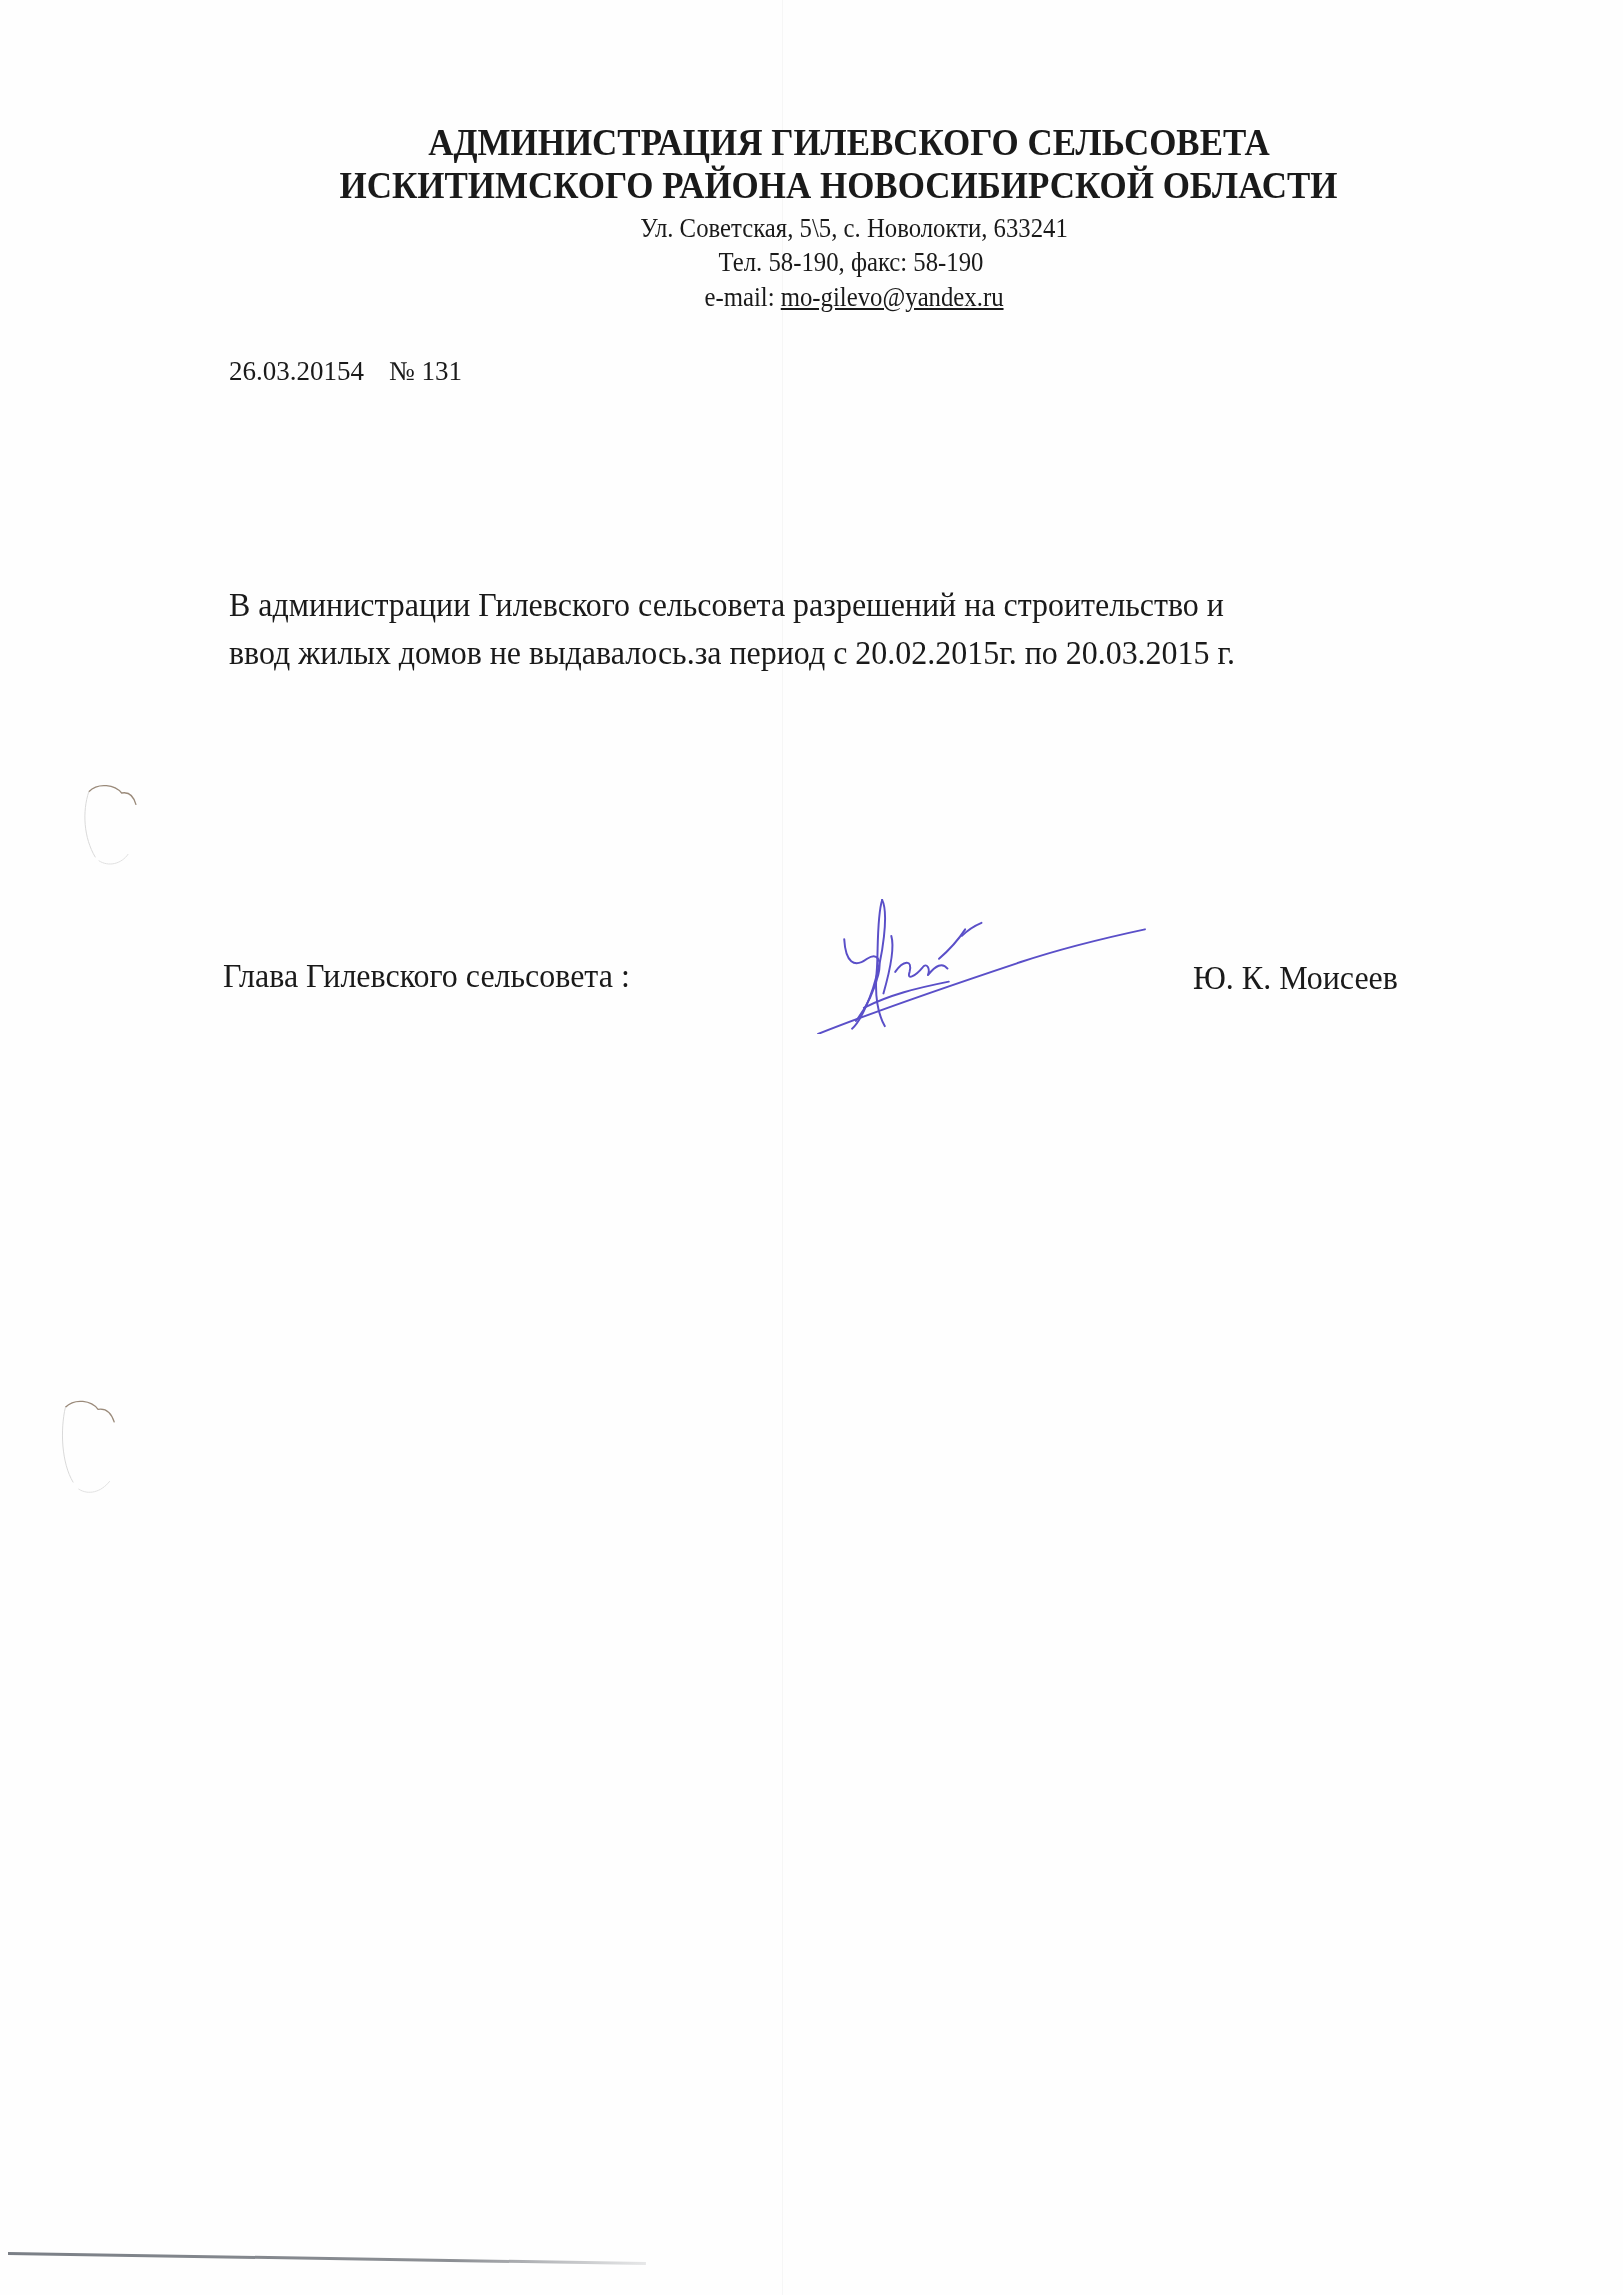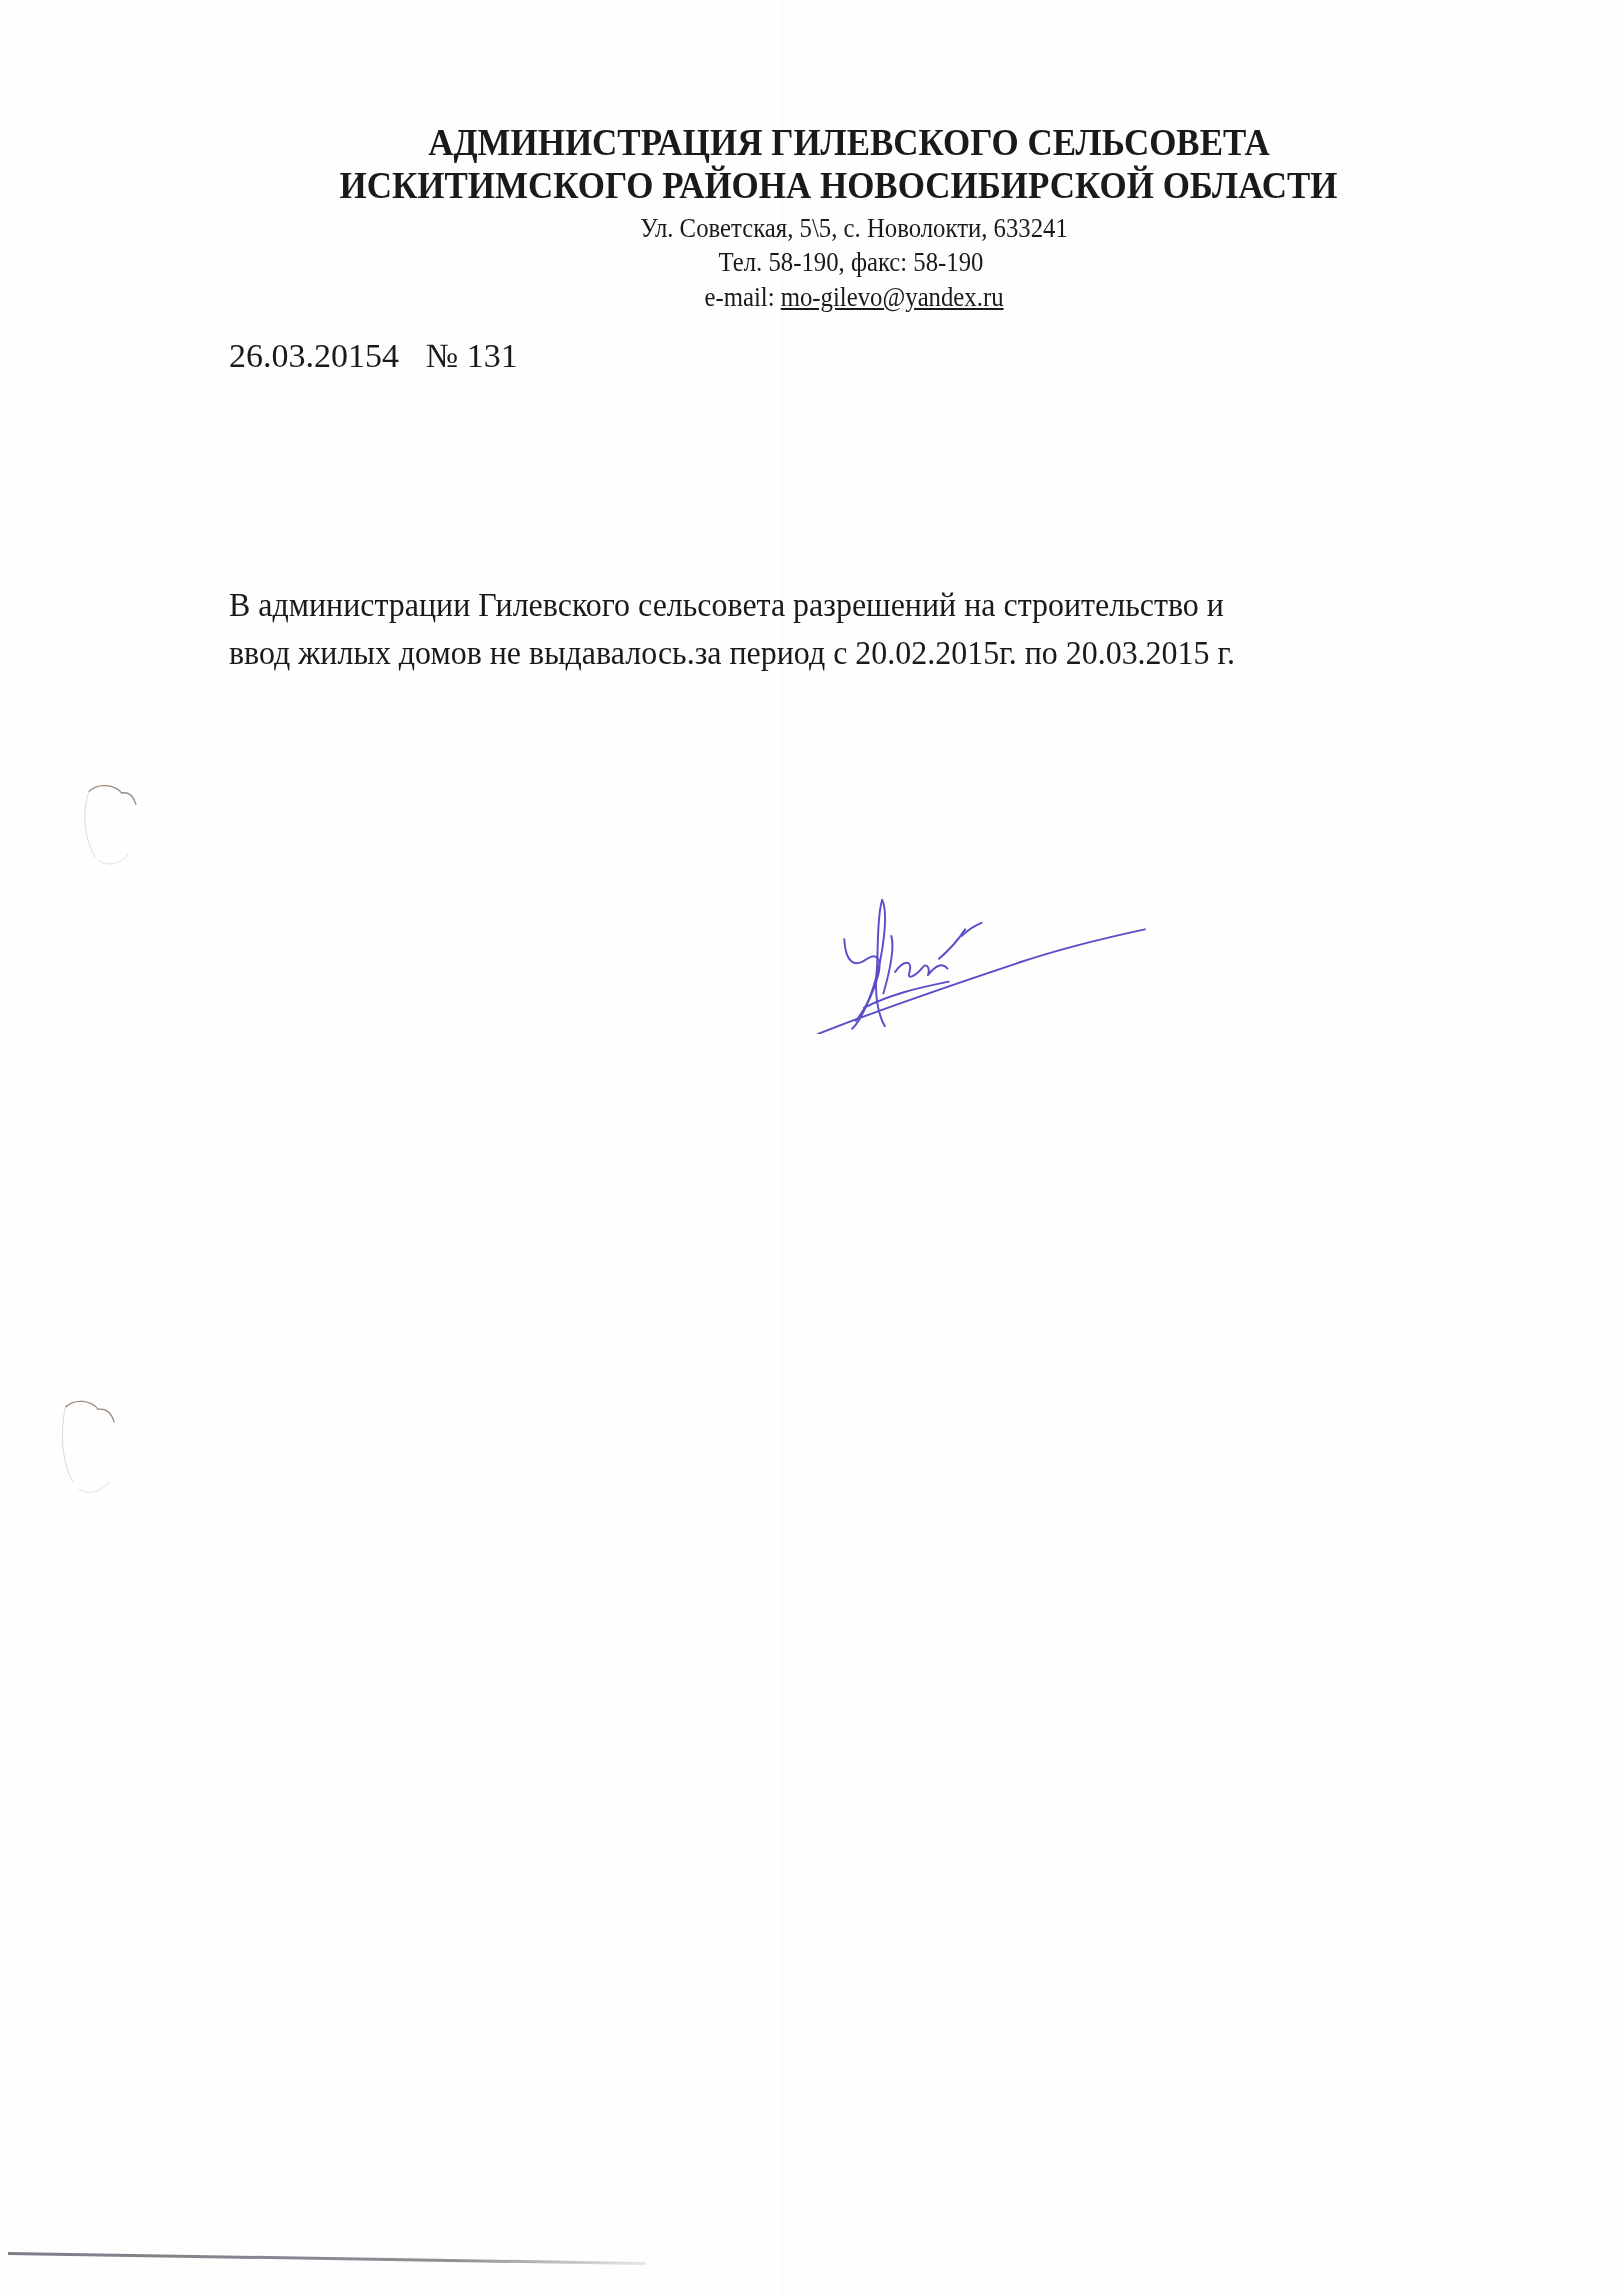--- a/index.html
+++ b/index.html
@@ -16,21 +16,21 @@
     .org-line.l1 { position: absolute; top: 0; left: 0; right: 0; margin-left: 75px; }
     .org-line.l2 { position: absolute; top: 43px; left: 0; right: 0; margin-left: 54px; }
     .contact {
       position: absolute; left: 0; right: 0; font-size: 27.5px; line-height: 30px;
       transform: scaleX(0.9); transform-origin: center;
     }
     .contact.addr { top: 92px; margin-left: 85px; }
     .contact.tel { top: 126px; margin-left: 79px; }
     .contact.mail { top: 161px; margin-left: 85px; }
     .email-link { text-decoration: underline; color: #1a1a1a; }
-    .doc-ref { position: absolute; left: 229px; top: 336px; font-size: 34px; line-height: 39px; }
+    .doc-ref { position: absolute; left: 229px; top: 352px; font-size: 27px; line-height: 39px; }
     .doc-ref .num-sign { margin-left: 18.3px; }
     .body-text {
       position: absolute; left: 229px; top: 581px; width: 1231px;
       font-size: 34px; line-height: 48px; transform: scaleX(0.94); transform-origin: left top;
       white-space: nowrap;
     }
     .signature-row { position: absolute; left: 0; top: 936px; width: 1623px; height: 92px; }
     .sig-position { position: absolute; left: 223px; top: 19.6px; font-size: 34px; line-height: 39px; transform: scaleX(0.94); transform-origin: left top; white-space: nowrap; }
     .sig-name { position: absolute; left: 1193px; top: 22px; font-size: 34px; line-height: 39px; transform: scaleX(0.94); transform-origin: left top; white-space: nowrap; }
     .signature-svg { position: absolute; left: 805px; top: 877px; width: 353px; height: 157px; }
@@ -60,20 +60,24 @@
     <span>26.03.20154</span>
     <span class="num-sign">№</span>
     <span>131</span>
   </div>
 
   <div class="body-text">
     <div>В администрации Гилевского сельсовета разрешений на строительство и</div>
     <div>ввод жилых домов не выдавалось.за период с 20.02.2015г. по 20.03.2015 г.</div>
   </div>
 
+  <div class="signature-row">
+    <div class="sig-position">Глава Гилевского сельсовета :</div>
+    <div class="sig-name">Ю. К. Моисеев</div>
+  </div>
 
   <svg class="signature-svg" viewBox="0 0 540 240" fill="none" stroke="#5a4fc8" stroke-width="3" stroke-linecap="round" stroke-linejoin="round">
     <path d="M118 35 C128 55 120 120 104 170 C92 205 80 225 72 232"></path>
     <path d="M118 35 C110 60 112 110 110 140 C106 180 112 210 122 228"></path>
     <path d="M60 95 C62 130 75 140 95 125 C110 115 118 125 112 150 C104 180 90 205 78 220"></path>
     <path d="M132 90 C138 110 128 150 120 178"></path>
     <path d="M138 145 C150 128 165 125 160 145 C155 160 170 150 180 138 C186 130 192 140 188 150 C200 135 210 130 218 140"></path>
     <path d="M205 125 C220 112 232 100 245 80"></path>
     <path d="M240 90 C248 82 258 75 270 70"></path>
     <path d="M20 240 C120 200 240 160 330 130 C390 110 450 95 520 80"></path>

